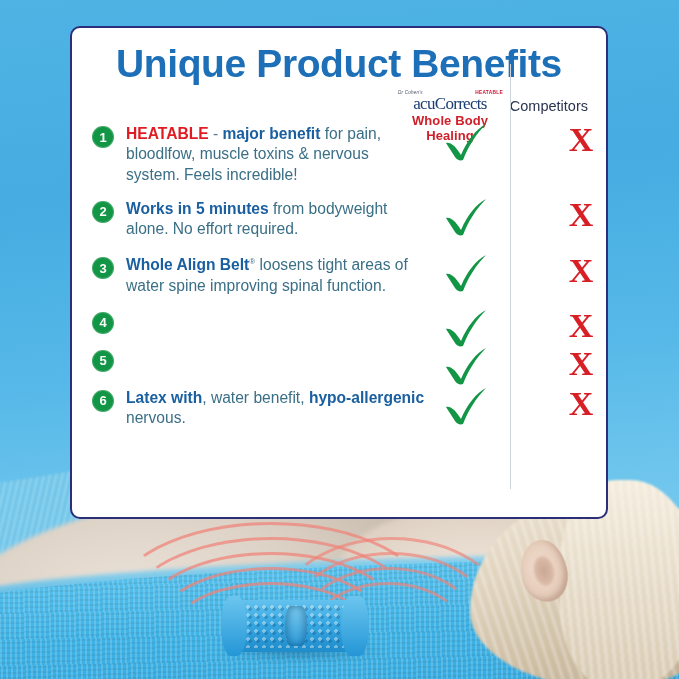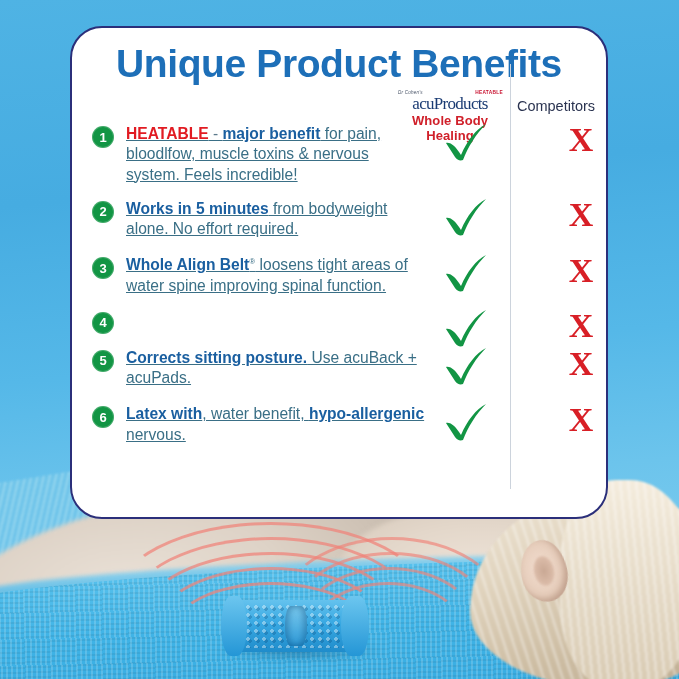--- a/index.html
+++ b/index.html
@@ -133,21 +133,21 @@
   }
   .roller-shadow{
     position:absolute;left:215px;top:640px;width:170px;height:22px;
     background:radial-gradient(ellipse at 50% 50%, rgba(10,70,110,.40), rgba(10,70,110,0) 70%);
     filter:blur(3px);
   }
 
   
   .card{
     position:absolute;left:70px;top:26px;width:538px;height:493px;
-    background:#ffffff;border:2.5px solid #2b2f7a;border-radius:32px;
+    background:#ffffff;border:2.5px solid #2b2f7a;border-radius:10px;
     box-sizing:border-box;overflow:hidden;
   }
   .title{
     color:#1d6fb8;font-size:39px;font-weight:bold;letter-spacing:-.4px;
     text-align:center;margin:16px 0 0 0;line-height:1.05;
   }
 
   
   .hdr{position:absolute;left:0;top:62px;width:538px;height:34px;}
   .logo{
@@ -168,41 +168,41 @@
   }
   .logo-main .acu{color:#1a3b73;}
   .logo-sub{
     position:absolute;left:0;top:23px;width:108px;font-size:13px;
     color:#d0202a;font-weight:bold;letter-spacing:.1px;
   }
   .hdr-div{
     position:absolute;left:438px;top:-2px;width:1px;height:36px;background:#c3cbd6;
   }
   .comp{
-    position:absolute;left:438px;top:8px;width:92px;text-align:center;
+    position:absolute;left:424px;top:8px;width:92px;text-align:right;
     font-size:14.5px;color:#2a3350;
   }
 
   
   .col-div{
     position:absolute;left:438px;top:36px;width:1px;height:425px;background:#ccd3dc;
   }
 
   
   .rows{position:absolute;left:0;top:96px;width:538px;}
   .row{position:relative;display:flex;align-items:flex-start;padding:0 0 0 20px;}
   .num{
     flex:0 0 auto;width:22px;height:22px;border-radius:50%;
     background:#129544;color:#fff;font-size:13px;font-weight:bold;
     display:flex;align-items:center;justify-content:center;
     margin-top:2px;box-shadow:0 0 0 1px rgba(255,255,255,.2) inset;
   }
   .txt{
     flex:0 0 auto;width:300px;margin-left:12px;
-    font-size:15.6px;line-height:1.30;color:#3a6f86;text-decoration:underline;
+    font-size:15.6px;line-height:1.30;color:#3a6f86;
   }
   .txt b{color:#1a5fa0;font-weight:bold;}
   .txt .red{color:#e11b22;font-weight:bold;}
   .txt .dash{color:#5c7a8c;}
   .txt sup{font-size:8px;vertical-align:super;}
   .mark{
     position:absolute;left:438px;top:0;width:0;
   }
   .check{
     position:absolute;left:-70px;top:-4px;width:52px;height:44px;
@@ -253,21 +253,21 @@
   </div>
 
   <div class="card">
 
     <div class="title">Unique Product Benefits</div>
 
     <div class="hdr">
       <div class="logo">
         <span class="logo-top">Dr Cohen's</span>
         <span class="logo-heat">HEATABLE</span>
-        <div class="logo-main"><span class="acu">acu</span><span>Products</span></div>
+        <div class="logo-main"><span class="acu">acu</span><span>Corrects</span></div>
         <div class="logo-sub">Whole Body Healing</div>
       </div>
       <div class="hdr-div"></div>
       <div class="comp">Competitors</div>
     </div>
 
     <div class="col-div"></div>
 
     <div class="rows" id="rows">
         <div class="row" style="margin-bottom: 14px;">
@@ -304,21 +304,20 @@
           <div class="num">4</div>
           <div class="mark">
             <div class="check"><svg viewBox="0 0 52 44" width="52" height="44" aria-hidden="true">
                 <path d="M6 23 C11 22 16 27 21 35 C27 21 36 9 46 4 C36 14 28 27 23 40 C20 41 17 40 15 37 Z" fill="#129544"></path>
               </svg></div>
             <div class="cross">X</div>
           </div>
         </div>
         <div class="row" style="margin-bottom: 16px;">
           <div class="num">5</div>
-          <div class="txt"><b>Corrects sitting posture.</b><span> Use acuBack + acuPads.</span></div>
           <div class="mark">
             <div class="check"><svg viewBox="0 0 52 44" width="52" height="44" aria-hidden="true">
                 <path d="M6 23 C11 22 16 27 21 35 C27 21 36 9 46 4 C36 14 28 27 23 40 C20 41 17 40 15 37 Z" fill="#129544"></path>
               </svg></div>
             <div class="cross">X</div>
           </div>
         </div>
         <div class="row" style="margin-bottom: 0px;">
           <div class="num">6</div>
           <div class="txt"><b>Latex with</b><span>, water benefit, </span><b>hypo-allergenic</b><span> nervous.</span></div>

